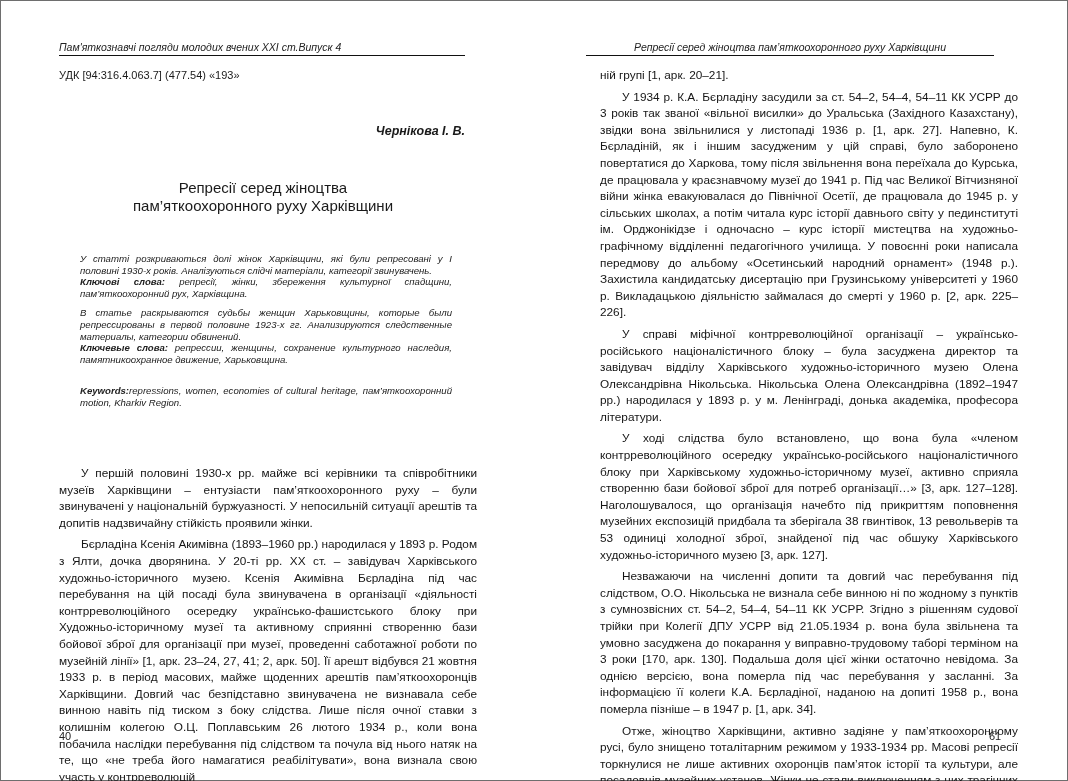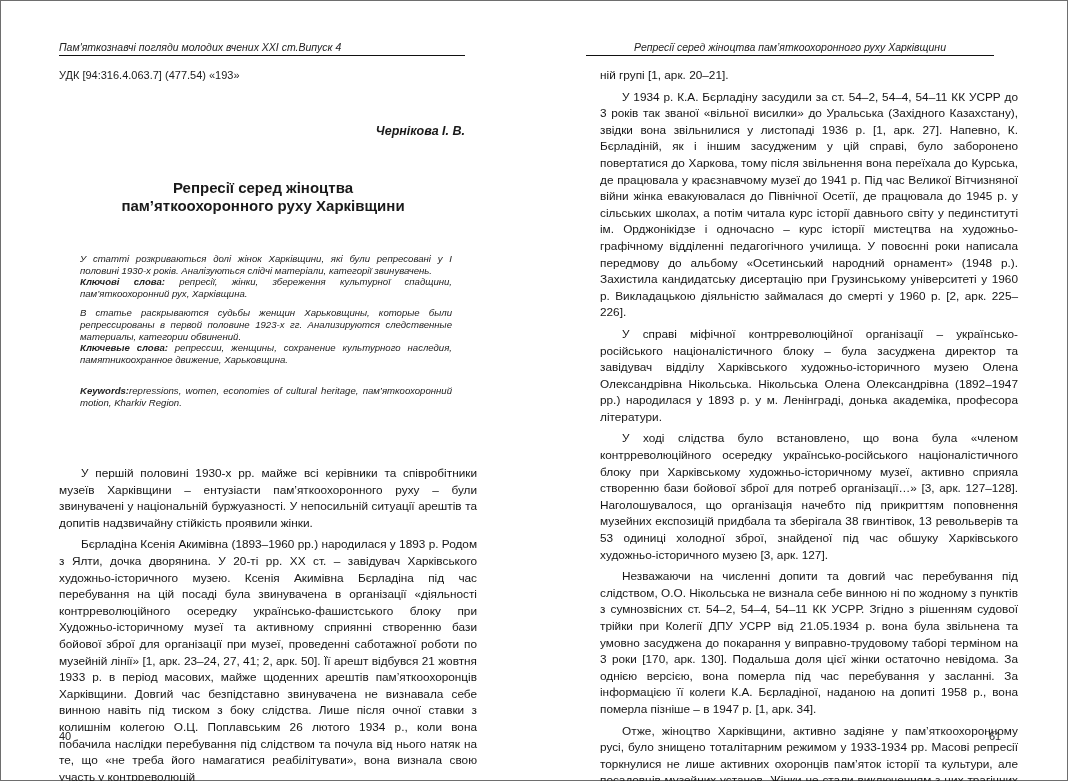--- a/index.html
+++ b/index.html
@@ -32,21 +32,21 @@
   .udk {
     position: absolute; left: 58px; top: 68px;
     font-size: 11px; font-weight: normal;
   }
   .author {
     position: absolute; right: 69px; top: 123px;
     font-size: 12.5px; font-weight: bold; font-style: italic;
   }
   .article-title {
     position: absolute; left: 58px; width: 408px; top: 178px;
-    text-align: center; font-size: 15px; font-weight: bold; line-height: 18px;
+    text-align: center; font-size: 15px; font-weight: normal; line-height: 18px;
   }
   .abstracts {
     position: absolute; left: 79px; width: 372px; top: 241px;
     font-size: 9.6px; font-style: italic; line-height: 11.6px;
     text-align: justify; color: #222; margin-top: 11px;
   }
   .abstract-block { margin: 0 0 8px 0; }
   .abstract-block .kw-label { font-weight: bold; }
   .body-text {
     position: absolute; font-size: 11.8px; line-height: 16.6px;

